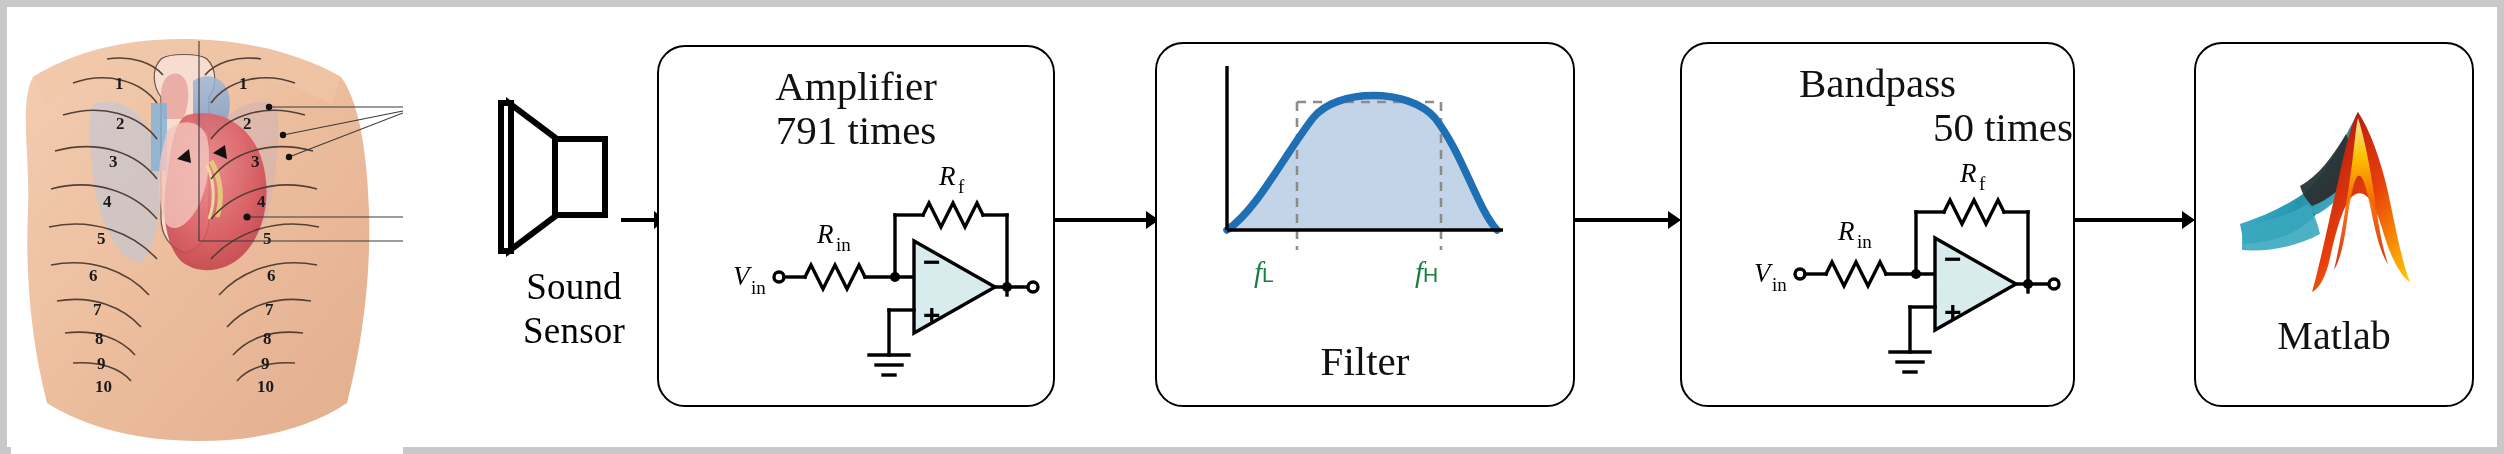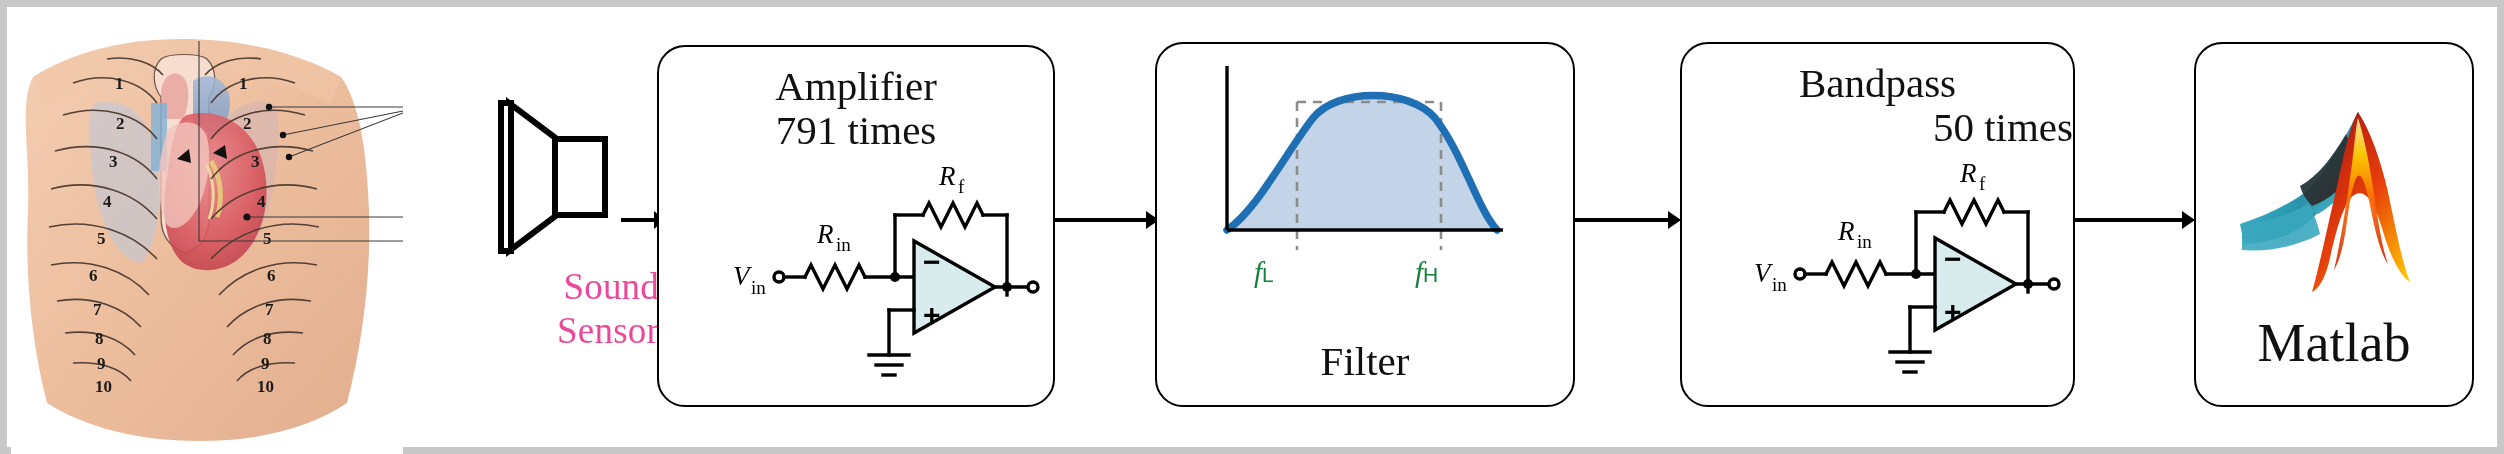--- a/index.html
+++ b/index.html
@@ -21,21 +21,21 @@
     left:4px;top:4px;width:392px;height:444px;
     background:#ffffff;overflow:hidden;
   }
   #chest svg{display:block;}
 
   
   #sensor-group{left:488px;top:90px;width:150px;height:320px;}
   #sensor-icon{left:0px;top:0px;width:130px;height:160px;}
   .sensor-label{
     position:absolute;left:-6px;width:170px;
-    font-size:37px;color:#ec4899;text-align:right;letter-spacing:.2px;
+    font-size:37px;color:#000000;text-align:center;letter-spacing:.2px;
   }
   #sensor-label-1{top:168px;}
   #sensor-label-2{top:212px;}
 
   
   .box{
     border:2.4px solid #000;border-radius:28px;background:#fff;
     box-sizing:border-box;
   }
   #box-amp1{left:650px;top:38px;width:398px;height:362px;}
@@ -50,21 +50,21 @@
 
   
   .arrow{height:26px;}
 
   
   .flabel{position:absolute;font-size:29px;color:#15803d;}
 
   
   #matlab-word{
     position:absolute;left:0;width:100%;text-align:center;
-    font-size:54px;color:#111;top:268px;
+    font-size:40px;color:#111;top:268px;
   }
   #matlab-logo{position:absolute;left:50%;transform:translateX(-50%);top:52px;width:200px;height:210px;}
 </style>
 </head>
 <body>
 
 <div id="canvas">
 
   <div class="abs" id="chest">
     <svg width="392" height="444" viewBox="0 0 392 444" xmlns="http://www.w3.org/2000/svg">

